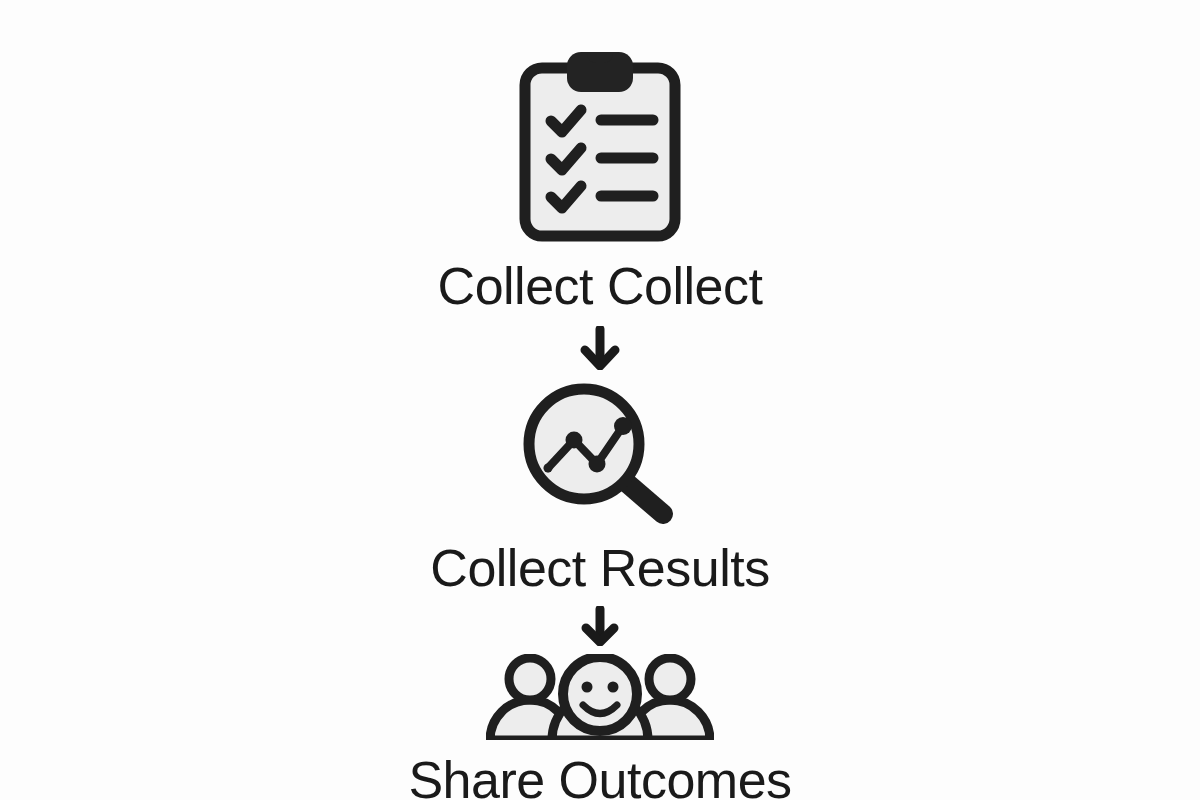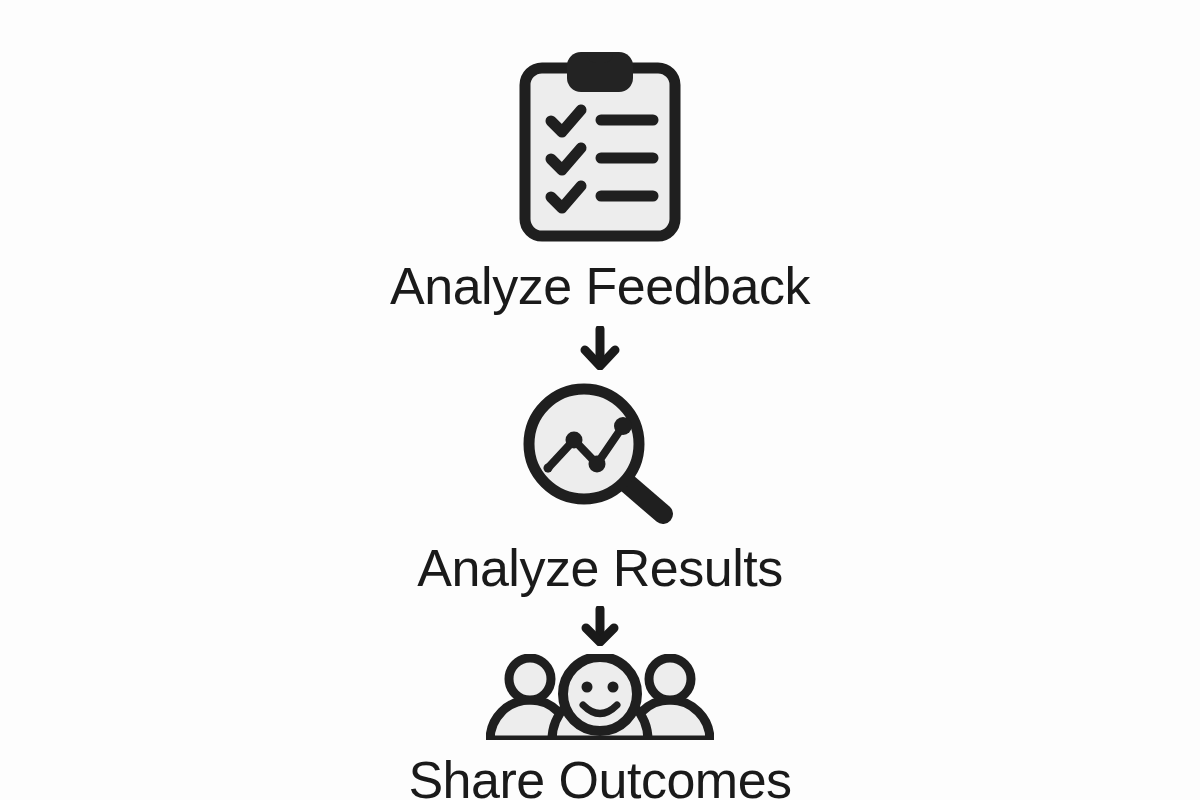--- a/index.html
+++ b/index.html
@@ -88,21 +88,21 @@
         <polyline points="37,107 48,118 67,96" fill="none" stroke="#1f1f1f" stroke-width="11" stroke-linecap="round" stroke-linejoin="round"></polyline>
 
         <line x1="87" y1="106" x2="139" y2="106" stroke="#1f1f1f" stroke-width="11" stroke-linecap="round"></line>
 
         <polyline points="37,145 48,156 67,134" fill="none" stroke="#1f1f1f" stroke-width="11" stroke-linecap="round" stroke-linejoin="round"></polyline>
 
         <line x1="87" y1="144" x2="139" y2="144" stroke="#1f1f1f" stroke-width="11" stroke-linecap="round"></line>
       </svg>
     </span>
 
-    <div class="step-label">Analyze Feedback</div>
+    <div class="step-label">Collect Collect</div>
   </div>
 
   <span class="flow-arrow" id="arrow-one">
     <svg width="44" height="44" viewBox="0 0 44 44" xmlns="http://www.w3.org/2000/svg">
       <line x1="22" y1="3" x2="22" y2="32" stroke="#1a1a1a" stroke-width="9" stroke-linecap="round"></line>
       <polyline points="7,24 22,40 37,24" fill="none" stroke="#1a1a1a" stroke-width="9" stroke-linecap="round" stroke-linejoin="round"></polyline>
     </svg>
   </span>
 
   <div class="flow-step" id="step-analyze-results">
@@ -115,21 +115,21 @@
         <circle cx="64" cy="64" r="55" fill="#ededed" stroke="#1f1f1f" stroke-width="11"></circle>
 
         <polyline points="28,88 54,60 77,84 103,46" fill="none" stroke="#1f1f1f" stroke-width="8" stroke-linecap="round" stroke-linejoin="round"></polyline>
         <circle cx="28" cy="88" r="4.5" fill="#1f1f1f"></circle>
         <circle cx="54" cy="60" r="8.5" fill="#1f1f1f"></circle>
         <circle cx="77" cy="84" r="8.5" fill="#1f1f1f"></circle>
         <circle cx="103" cy="46" r="9" fill="#1f1f1f"></circle>
       </svg>
     </span>
 
-    <div class="step-label">Analyze Results</div>
+    <div class="step-label">Collect Results</div>
   </div>
 
   <span class="flow-arrow" id="arrow-two">
     <svg width="40" height="40" viewBox="0 0 40 40" xmlns="http://www.w3.org/2000/svg">
       <line x1="20" y1="3" x2="20" y2="29" stroke="#1a1a1a" stroke-width="9" stroke-linecap="round"></line>
       <polyline points="6,22 20,36 34,22" fill="none" stroke="#1a1a1a" stroke-width="9" stroke-linecap="round" stroke-linejoin="round"></polyline>
     </svg>
   </span>
 
   <div class="flow-step" id="step-share-outcomes">

